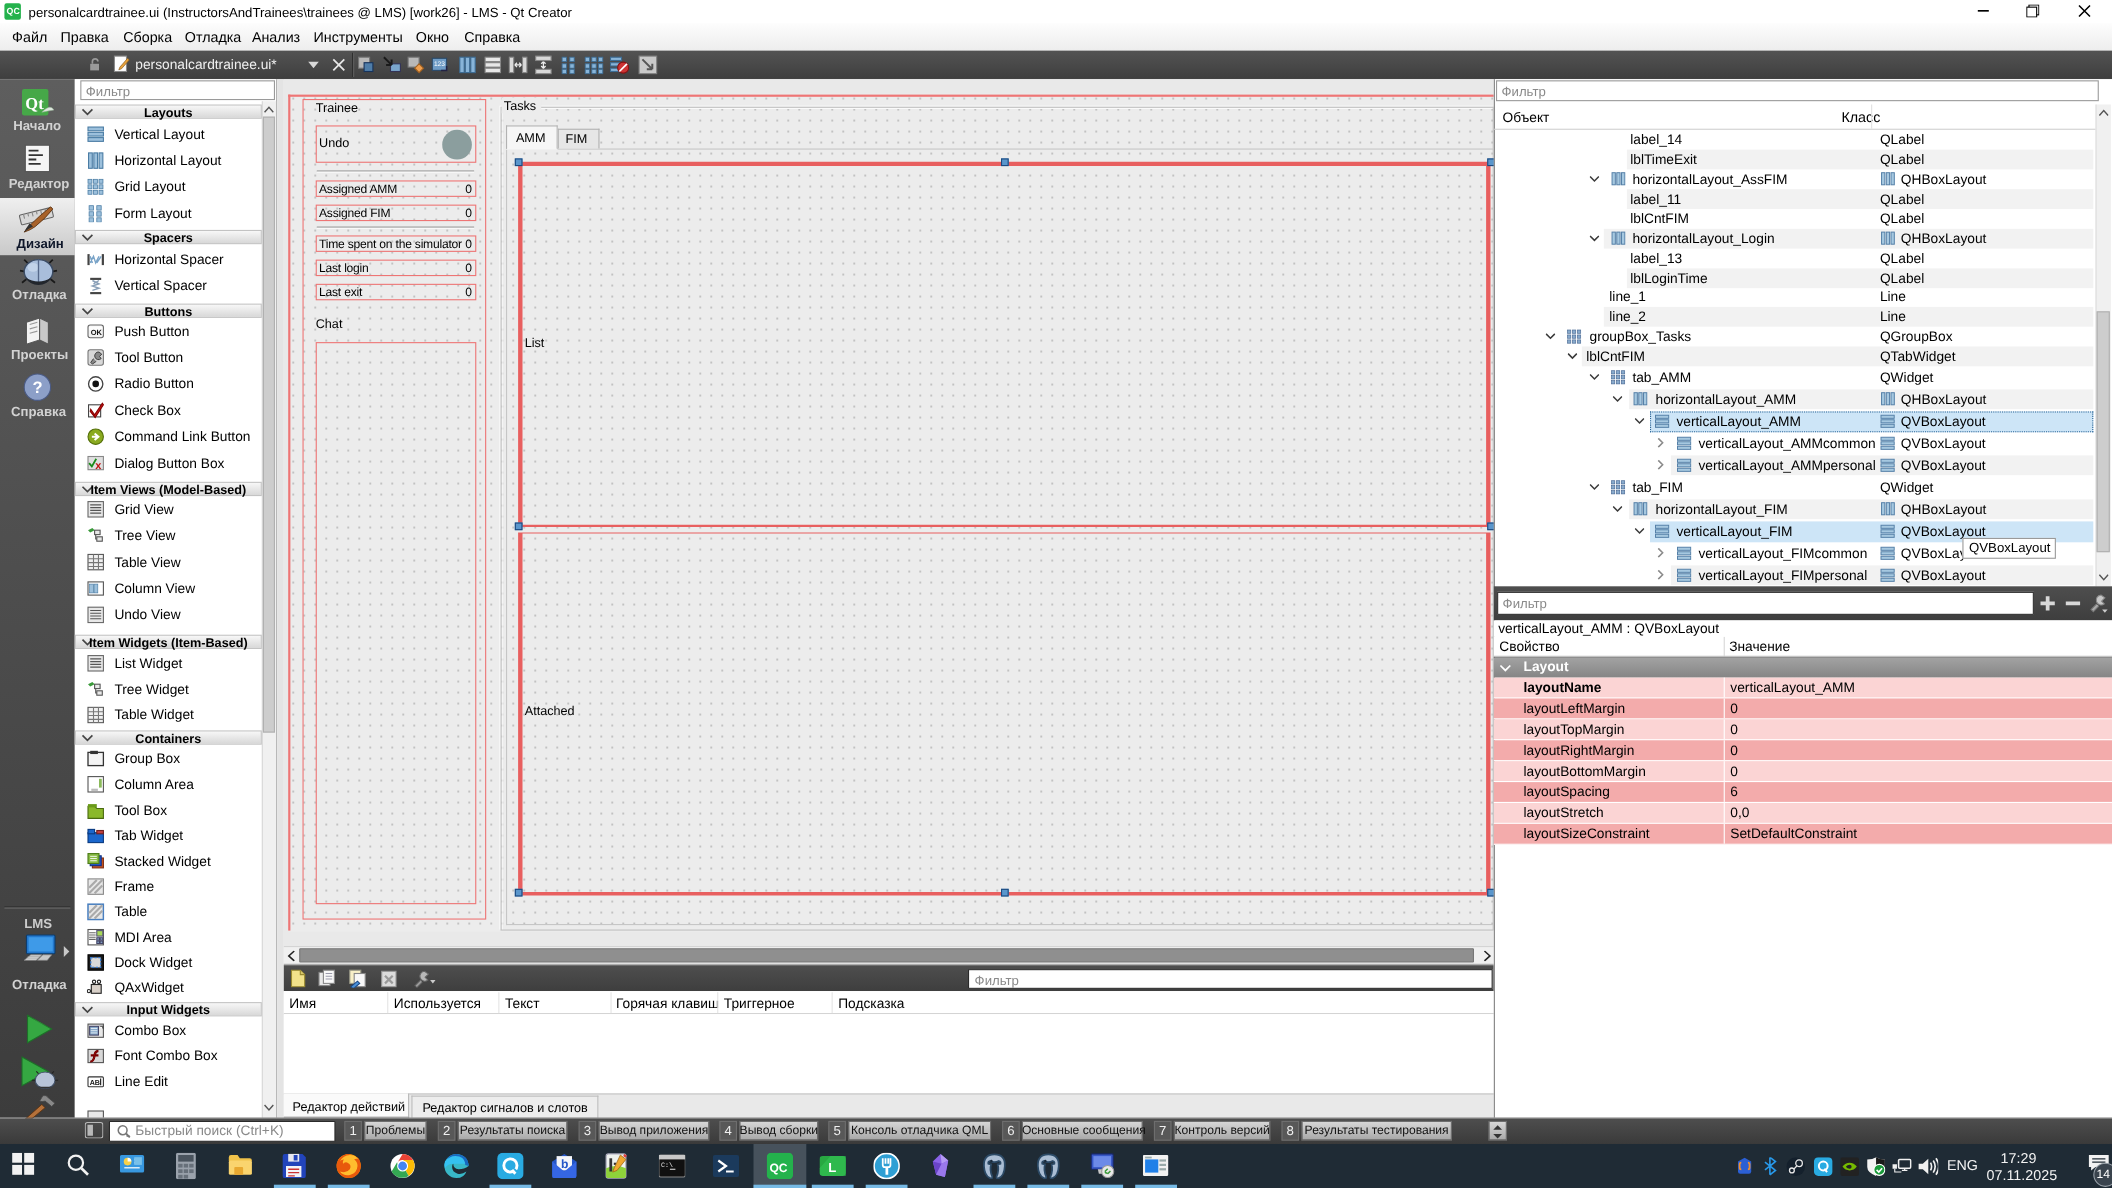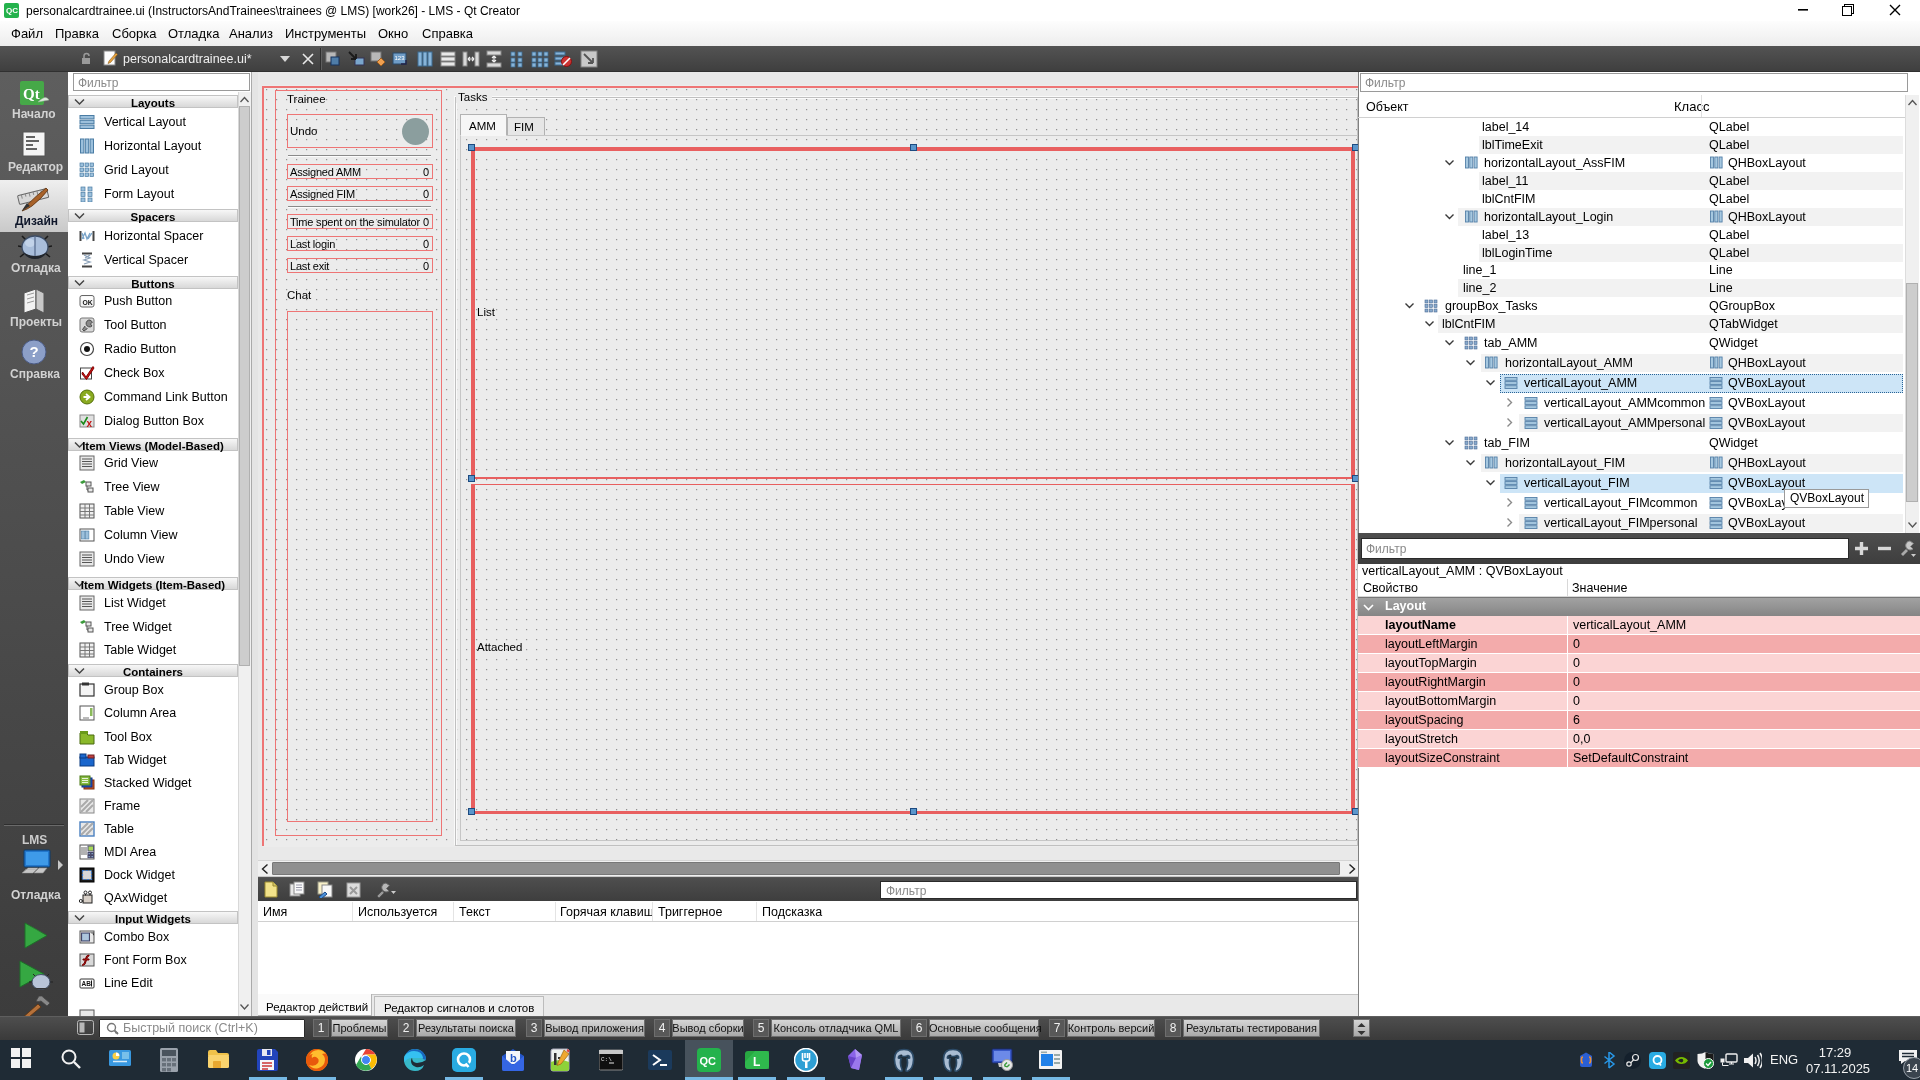--- a/index.html
+++ b/index.html
@@ -463,21 +463,21 @@
       <path d="M3.5 6 h6 M3.5 8 h6 M3.5 10 h6"></path>
     </g>
     <path d="M11 3.5 h4 v3" fill="#333"></path>
     <path d="M11.5 4.5 l1.5 1.8 1.5 -1.8 Z" fill="#fff"></path>
   </svg>
 <div class="t" style="left:104px;top:930px;font-size:12.5px">Combo Box</div>
 <svg class="a" style="left:79px;top:952px;" width="16" height="16" viewBox="0 0 16 16">
     <rect x="1" y="2" width="14" height="12" fill="#d8d8d8" stroke="#555"></rect>
     <path d="M10 3 q-3 0 -3.5 4 l-2.5 0 0 1 2.3 0 q-0.8 4.5 -2.8 4.5 l0 1 q3 0 4 -5.5 l2.5 0 0 -1 -2.3 0 q0.6 -3 2.3 -3 Z" fill="#c01818" stroke="#700"></path>
   </svg>
-<div class="t" style="left:104px;top:953px;font-size:12.5px">Font Form Box</div>
+<div class="t" style="left:104px;top:953px;font-size:12.5px">Font Combo Box</div>
 <svg class="a" style="left:79px;top:975px;" width="16" height="16" viewBox="0 0 16 16">
     <rect x="1" y="4" width="14" height="9" rx="1" fill="#fff" stroke="#333"></rect>
     <text x="2.5" y="11.2" font-size="6.5" font-weight="bold" fill="#111" font-family="Liberation Sans">AB</text>
     <path d="M12.5 5.5 v6" stroke="#111"></path>
   </svg>
 <div class="t" style="left:104px;top:976px;font-size:12.5px">Line Edit</div>
 <svg class="a" style="left:79px;top:1008px;" width="16" height="8" viewBox="0 0 16 8">
     <rect x="1" y="2" width="14" height="10" fill="#e8e8e8" stroke="#555"></rect>
   </svg>
 <div class="a" style="left:252px;top:72px;width:6px;height:944px;background:#e4e4e4"></div>

